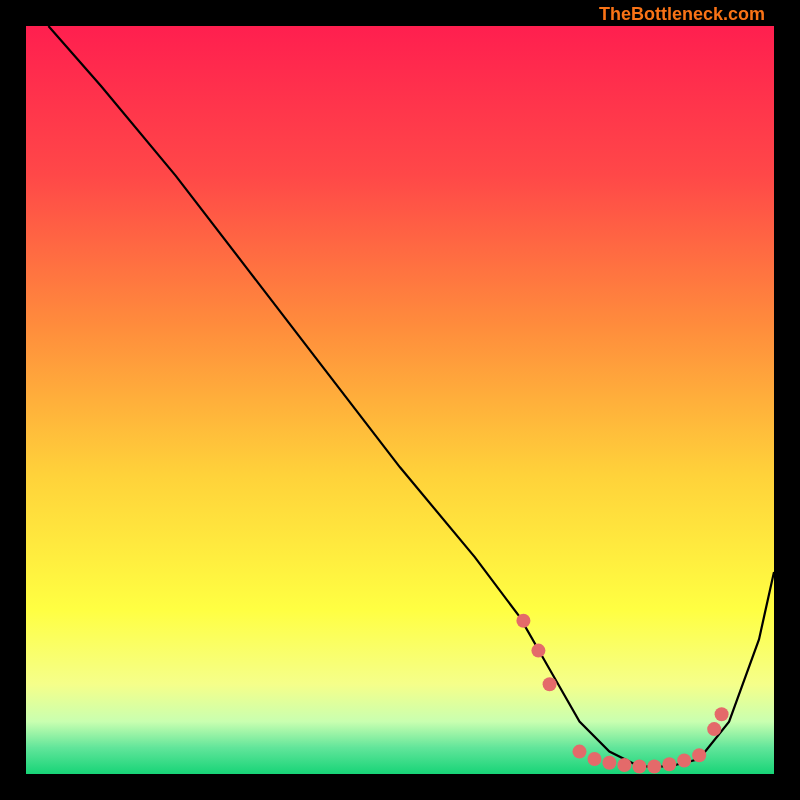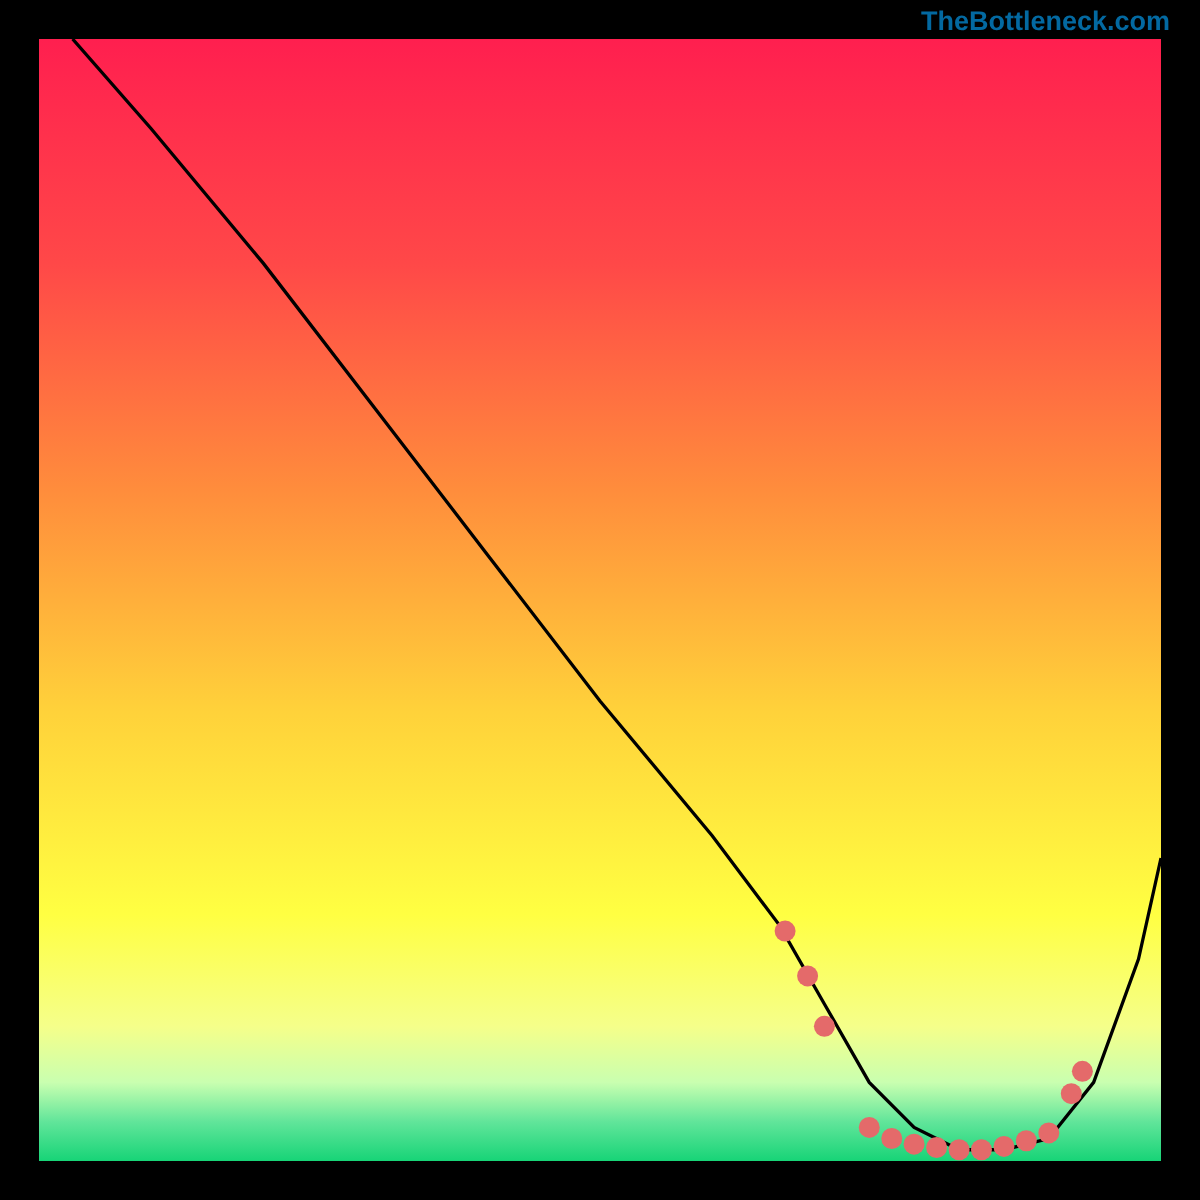--- a/index.html
+++ b/index.html
@@ -21,23 +21,23 @@
   .plot {
     position: absolute;
     left: 0;
     top: 0;
     width: 748px;
     height: 748px;
   }
   .watermark {
     position: absolute;
     top: 4px;
-    right: 20px;
+    right: 35px;
     font: 600 18px Arial, Helvetica, sans-serif;
-    color: #0369a1;
+    color: #f97316;
     letter-spacing: 0;
   }
 </style>
 </head>
 <body>
 
 <div class="frame">
   <svg class="plot" viewBox="0 0 748 748" preserveAspectRatio="none">
     <defs>
       <linearGradient id="bg-grad" x1="0" y1="0" x2="0" y2="1">

